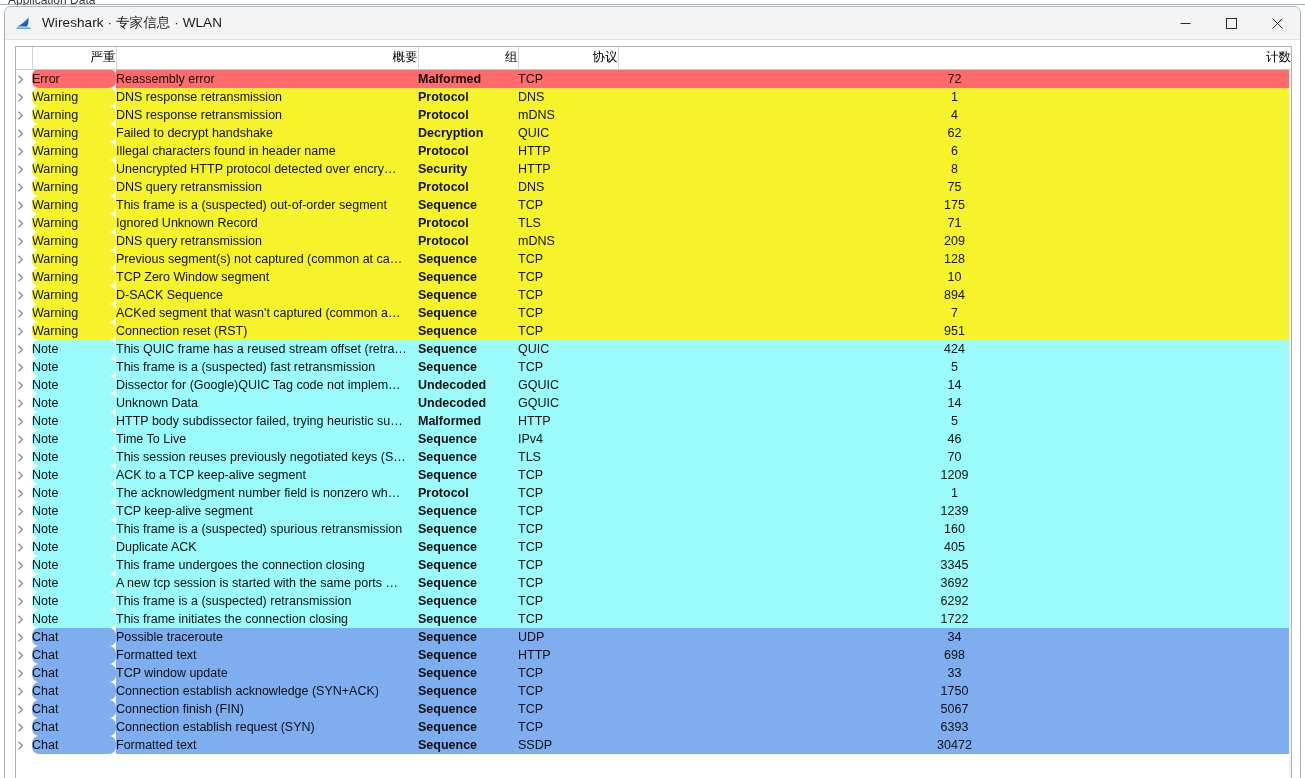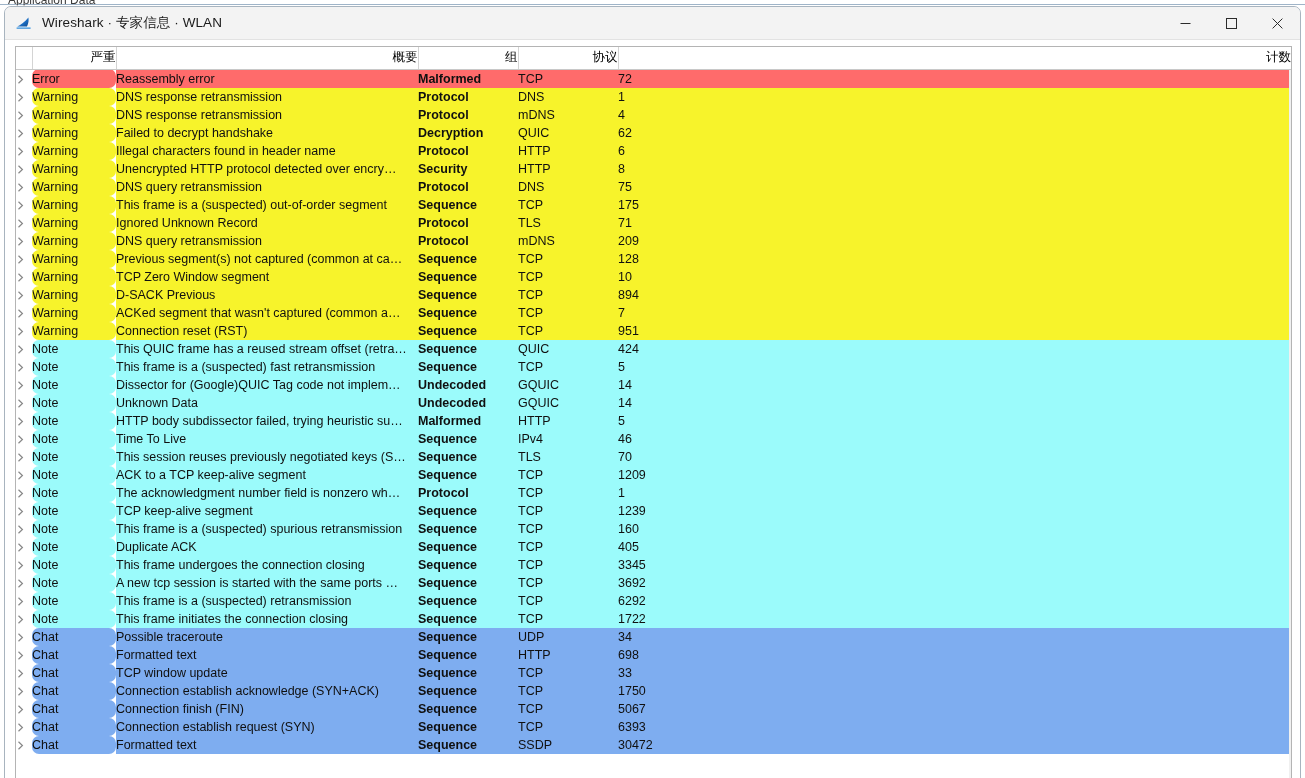--- a/index.html
+++ b/index.html
@@ -128,21 +128,21 @@
     width: 9px; height: 9px;
     position: relative;
     top: 1px;
   }
   .chev svg { display: block; }
 
   td.c-sev { padding-left: 5px; border-radius: 7px; }
   td.c-sum { padding-left: 6px; }
   td.c-grp { padding-left: 5px; font-weight: bold; }
   td.c-pro { padding-left: 5px; }
-  td.c-cnt { padding-right: 7px; text-align: left; margin-top: 20px; }
+  td.c-cnt { padding-right: 7px; text-align: center; margin-top: 20px; }
 
   tr.sev-error   td:not(.gutter) { background: #FF6B6B; }
   tr.sev-warning td:not(.gutter) { background: #F7F32B; }
   tr.sev-note    td:not(.gutter) { background: #9BFBFB; }
   tr.sev-chat    td:not(.gutter) { background: #7EADF0; }
 
   
   #vscroll {
     position: absolute;
     right: 0; top: 23px;
@@ -339,21 +339,21 @@
             <td class="c-sum">TCP Zero Window segment</td>
             <td class="c-grp">Sequence</td>
             <td class="c-pro">TCP</td>
             <td class="c-cnt">10</td>
           </tr>
           <tr class="sev-warning">
             <td class="gutter"><span class="chev"><svg width="9" height="9" viewBox="0 0 9 9">
                   <polyline points="2.5,0.8 6.4,4.5 2.5,8.2" fill="none" stroke="#888888" stroke-width="1.2"></polyline>
                 </svg></span></td>
             <td class="c-sev">Warning</td>
-            <td class="c-sum">D-SACK Previous</td>
+            <td class="c-sum">D-SACK Sequence</td>
             <td class="c-grp">Sequence</td>
             <td class="c-pro">TCP</td>
             <td class="c-cnt">894</td>
           </tr>
           <tr class="sev-warning">
             <td class="gutter"><span class="chev"><svg width="9" height="9" viewBox="0 0 9 9">
                   <polyline points="2.5,0.8 6.4,4.5 2.5,8.2" fill="none" stroke="#888888" stroke-width="1.2"></polyline>
                 </svg></span></td>
             <td class="c-sev">Warning</td>
             <td class="c-sum">ACKed segment that wasn't captured (common a…</td>

